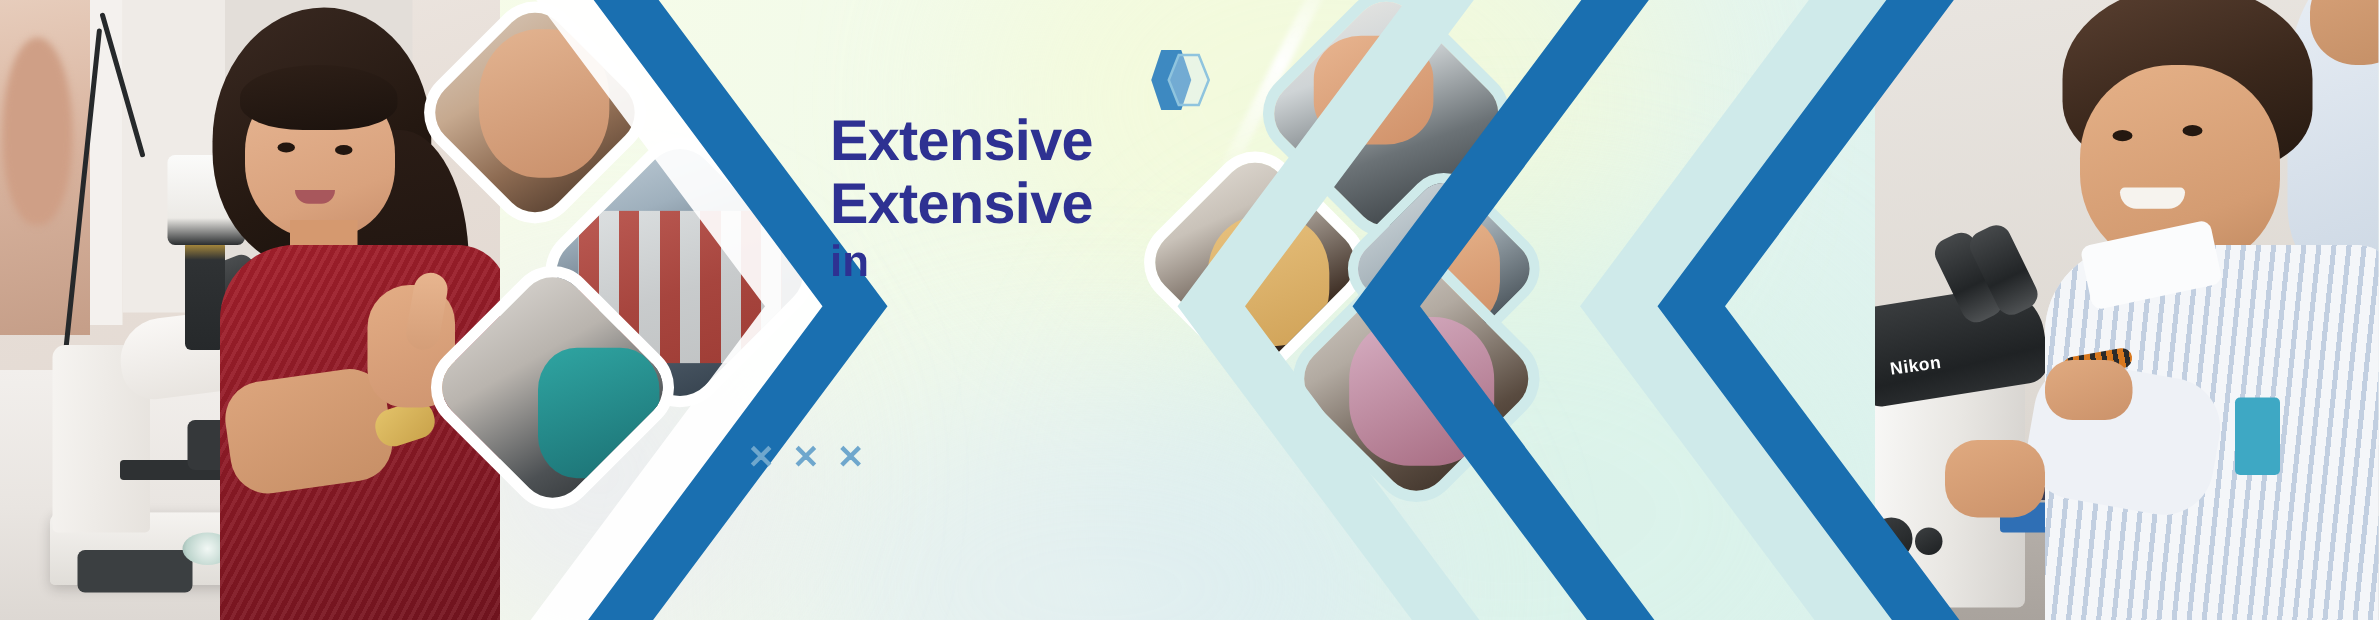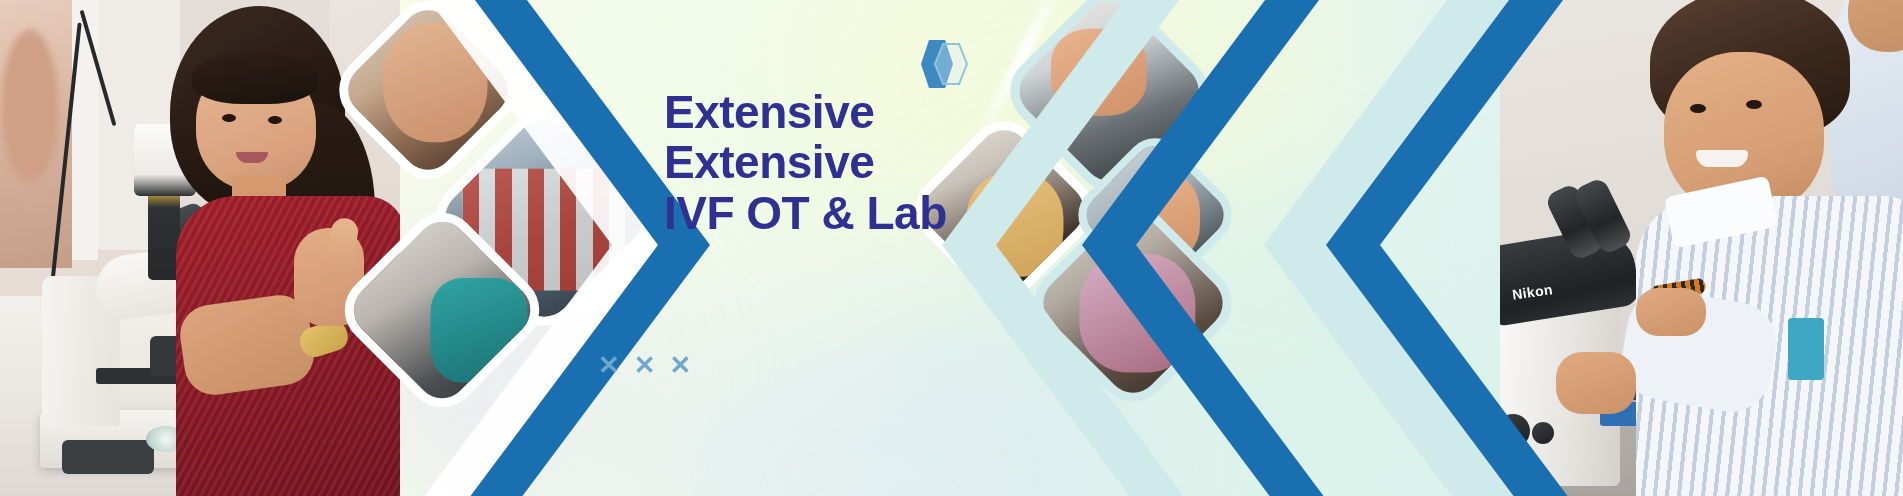--- a/index.html
+++ b/index.html
@@ -341,16 +341,16 @@
 
   <div class="xxx">
     <span>✕</span>
     <span>✕</span>
     <span>✕</span>
   </div>
 
   <div class="headline">
     <div class="l1">Extensive</div>
     <div class="l3">Extensive</div>
-    <div class="l5">IVF OT &amp; Lab</div>
+    <div class="l4">in</div>
   </div>
 
 </div>
 
 </body></html>

